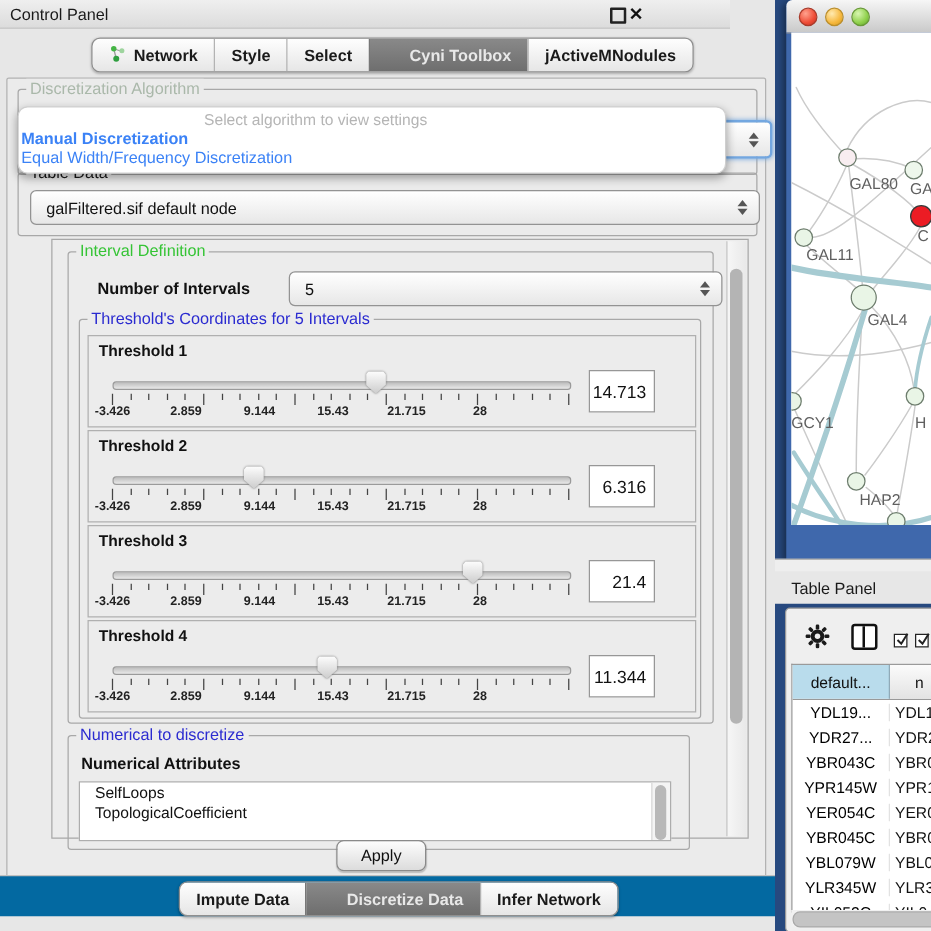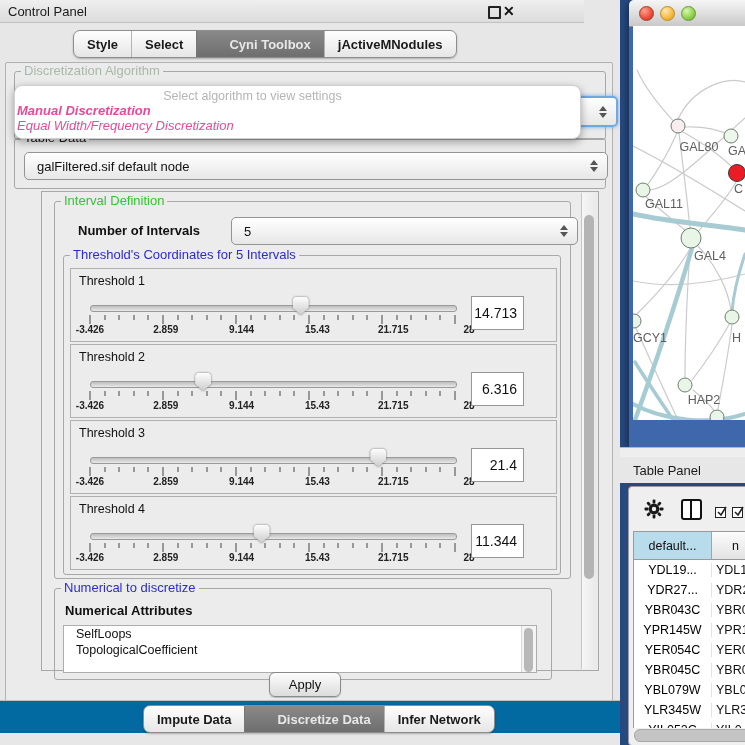--- a/index.html
+++ b/index.html
@@ -38,45 +38,45 @@
   .stepper{position:absolute;right:9px;top:50%;transform:translateY(-50%);display:flex;flex-direction:column;gap:2px;align-items:center;}
   .tri-up{width:0;height:0;border-left:4px solid transparent;border-right:4px solid transparent;border-bottom:5px solid #555;}
   .tri-down{width:0;height:0;border-left:4px solid transparent;border-right:4px solid transparent;border-top:5px solid #555;}
 
   
   #algo-combo{left:17px;top:33px;width:579px;height:27px;border:2px solid #73a7e0;box-shadow:0 0 4px #73a7e0;}
 
   #popup{position:absolute;left:8px;top:22px;width:565px;height:52px;background:#ffffff;border:1px solid #cfcfcf;
          border-radius:8px;box-shadow:0 3px 8px rgba(0,0,0,.35);z-index:5;}
   #popup-hint{position:absolute;top:3px;left:0;right:90px;text-align:center;font-size:12.5px;color:#b5b5b5;}
-  .popup-item{position:absolute;left:2px;font-size:13px;color:#ec4899;white-space:nowrap;font-style:italic;}
+  .popup-item{position:absolute;left:2px;font-size:13px;color:#3b82f6;white-space:nowrap;}
   .popup-item.bold{font-weight:bold;}
 
   
   #pane{position:absolute;left:35px;top:128px;width:556px;height:478px;background:#ececec;border:1px solid #a8a8a8;}
   #pane-scrollbar{position:absolute;right:1px;top:1px;width:15px;height:476px;background:linear-gradient(90deg,#f6f6f6,#e9e9e9);
                   border-left:1px solid #c6c6c6;}
   #pane-thumb{position:absolute;left:2px;top:22px;width:10px;height:364px;background:#b4b4b4;border-radius:5px;}
   .list-scrollbar{position:absolute;right:0;top:0;width:14px;height:100%;background:#f4f4f4;border-left:1px solid #d8d8d8;}
   .list-thumb{position:absolute;left:2px;top:2px;width:9px;height:95%;background:#b8b8b8;border-radius:5px;}
 
   .tgroup .tgroup-label{background:#ececec;}
   #grp-algo .tgroup-label,#grp-tabledata .tgroup-label{background:#ebebeb;}
 
   
   .tblock{position:absolute;left:6px;width:485px;height:72px;border:1px solid #b0b0b0;background:#ececec;}
-  .tlabel{position:absolute;left:8px;top:5px;font-size:12.5px;font-weight:normal;color:#111;}
+  .tlabel{position:absolute;left:8px;top:5px;font-size:12.5px;font-weight:bold;color:#111;}
   .track{position:absolute;left:19px;top:36px;width:365px;height:5px;border:1px solid #9a9a9a;border-radius:3px;
          background:linear-gradient(#bdbdbd,#e9e9e9);}
   .thumb{position:absolute;top:28px;width:16px;height:18px;filter:drop-shadow(0 0 1px #777);}
   .thumb-in{width:100%;height:100%;background:linear-gradient(#fdfdfd,#cccccc);
             clip-path:polygon(50% 100%,0 60%,0 14%,14% 0,86% 0,100% 14%,100% 60%);}
   .ticks{position:absolute;left:19px;top:45px;width:365px;height:12px;}
   .tick{position:absolute;width:1px;background:#444;transform:translateX(-.5px);}
-  .ticklabels{position:absolute;left:19px;top:55px;width:359px;height:12px;padding-left:20px;}
+  .ticklabels{position:absolute;left:19px;top:55px;width:294px;height:12px;}
   .ticklabel{position:absolute;transform:translateX(-50%);font-size:10px;font-weight:bold;color:#222;white-space:nowrap;}
   .tvalue{position:absolute;left:400px;top:27px;width:45px;height:32px;border:1px solid #979797;background:#fff;
           font-family:"Liberation Sans",sans-serif;font-size:14px;text-align:right;padding:0 6px 0 0;color:#111;}
 
   
   #attr-list{position:absolute;left:8px;top:36px;width:472px;height:46px;background:#fff;border:1px solid #adadad;overflow:hidden;}
   .attr-item{font-size:12.5px;color:#111;padding:1px 0 1px 12px;white-space:nowrap;}
   #num-attr{position:absolute;left:10px;top:14px;font-size:13px;font-weight:bold;color:#111;}
 
   #apply-btn{position:absolute;left:263px;top:609px;width:70px;height:23px;border:1px solid #8a8a8a;border-radius:6px;
@@ -127,20 +127,32 @@
 <div id="root">
 
   <div id="cp">
     <div id="cp-titlebar">
       <span id="cp-title">Control Panel</span>
       <span id="float-btn"></span>
       <span id="close-btn">✕</span>
     </div>
 
     <div id="top-tabs" class="seg">
+        <div class="tab">
+    <span class="tabicon">
+      <svg width="14" height="14" viewBox="0 0 14 14">
+        <line x1="4" y1="3" x2="10" y2="5" stroke="#9a9a9a" stroke-width="1"></line>
+        <line x1="4" y1="3" x2="6" y2="11" stroke="#9a9a9a" stroke-width="1"></line>
+        <circle cx="4" cy="3" r="2.2" fill="#45b545"></circle>
+        <circle cx="10.5" cy="4.5" r="2" fill="#9ed49e"></circle>
+        <circle cx="6" cy="11" r="2.4" fill="#2f9e3f"></circle>
+      </svg>
+    </span>
+    <span>Network</span>
+  </div>
         <div class="tab">
 
     <span>Style</span>
   </div>
         <div class="tab">
 
     <span>Select</span>
   </div>
         <div class="tab selected">
 

